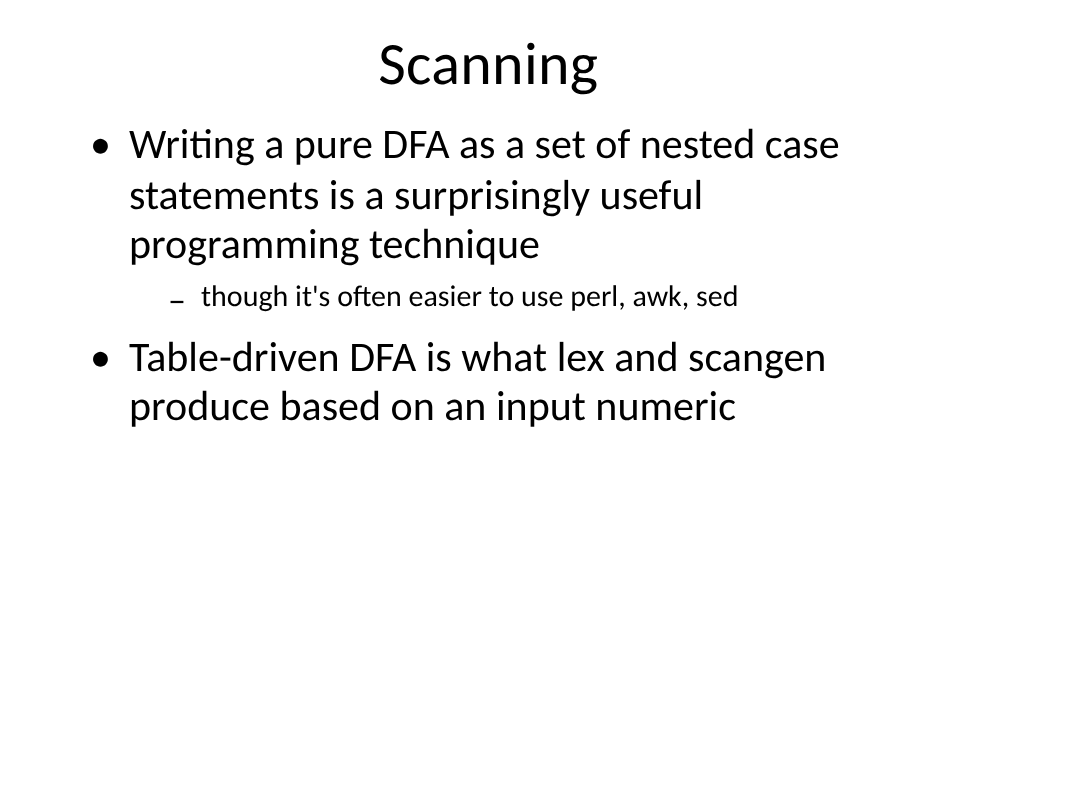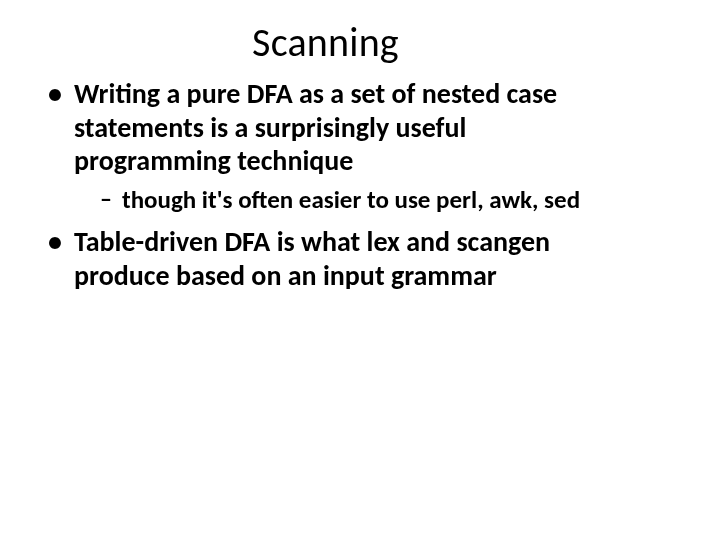--- a/index.html
+++ b/index.html
@@ -19,23 +19,22 @@
   }
   .title {
     text-align: center;
     font-size: 40px;
     font-weight: 400;
     margin: 0 0 10px 0;
     letter-spacing: 0.2px;
   }
   ul.level1 {
     list-style: none;
-    margin: 0;
+    margin: 12px;
     padding: 0 0 0 18px;
-    font-weight: bold;
   }
   ul.level1 > li {
     position: relative;
     font-size: 28px;
     line-height: 1.2;
     padding-left: 26px;
     margin-bottom: 6px;
   }
   ul.level1 > li::before {
     content: "•";
@@ -44,21 +43,21 @@
     top: 0;
     font-size: 28px;
   }
   ul.level2 {
     list-style: none;
     margin: 6px 0 10px 0;
     padding: 0 0 0 26px;
   }
   ul.level2 > li {
     position: relative;
-    font-size: 25px;
+    font-size: 20px;
     line-height: 1.25;
     padding-left: 22px;
     margin-bottom: 4px;
   }
   ul.level2 > li::before {
     content: "–";
     position: absolute;
     left: 0;
     top: 0;
     font-size: 24px;
@@ -72,16 +71,16 @@
   <ul class="level1">
     <li>
       <span>Writing a pure DFA as a set of nested case statements is a surprisingly useful programming technique</span>
       <ul class="level2">
         <li>
           <span>though it's often easier to use perl, awk, sed</span>
         </li>
       </ul>
     </li>
     <li>
-      <span>Table-driven DFA is what lex and scangen produce based on an input grammar</span>
+      <span>Table-driven DFA is what lex and scangen produce based on an input numeric</span>
     </li>
   </ul>
 </div>
 
 </body></html>

